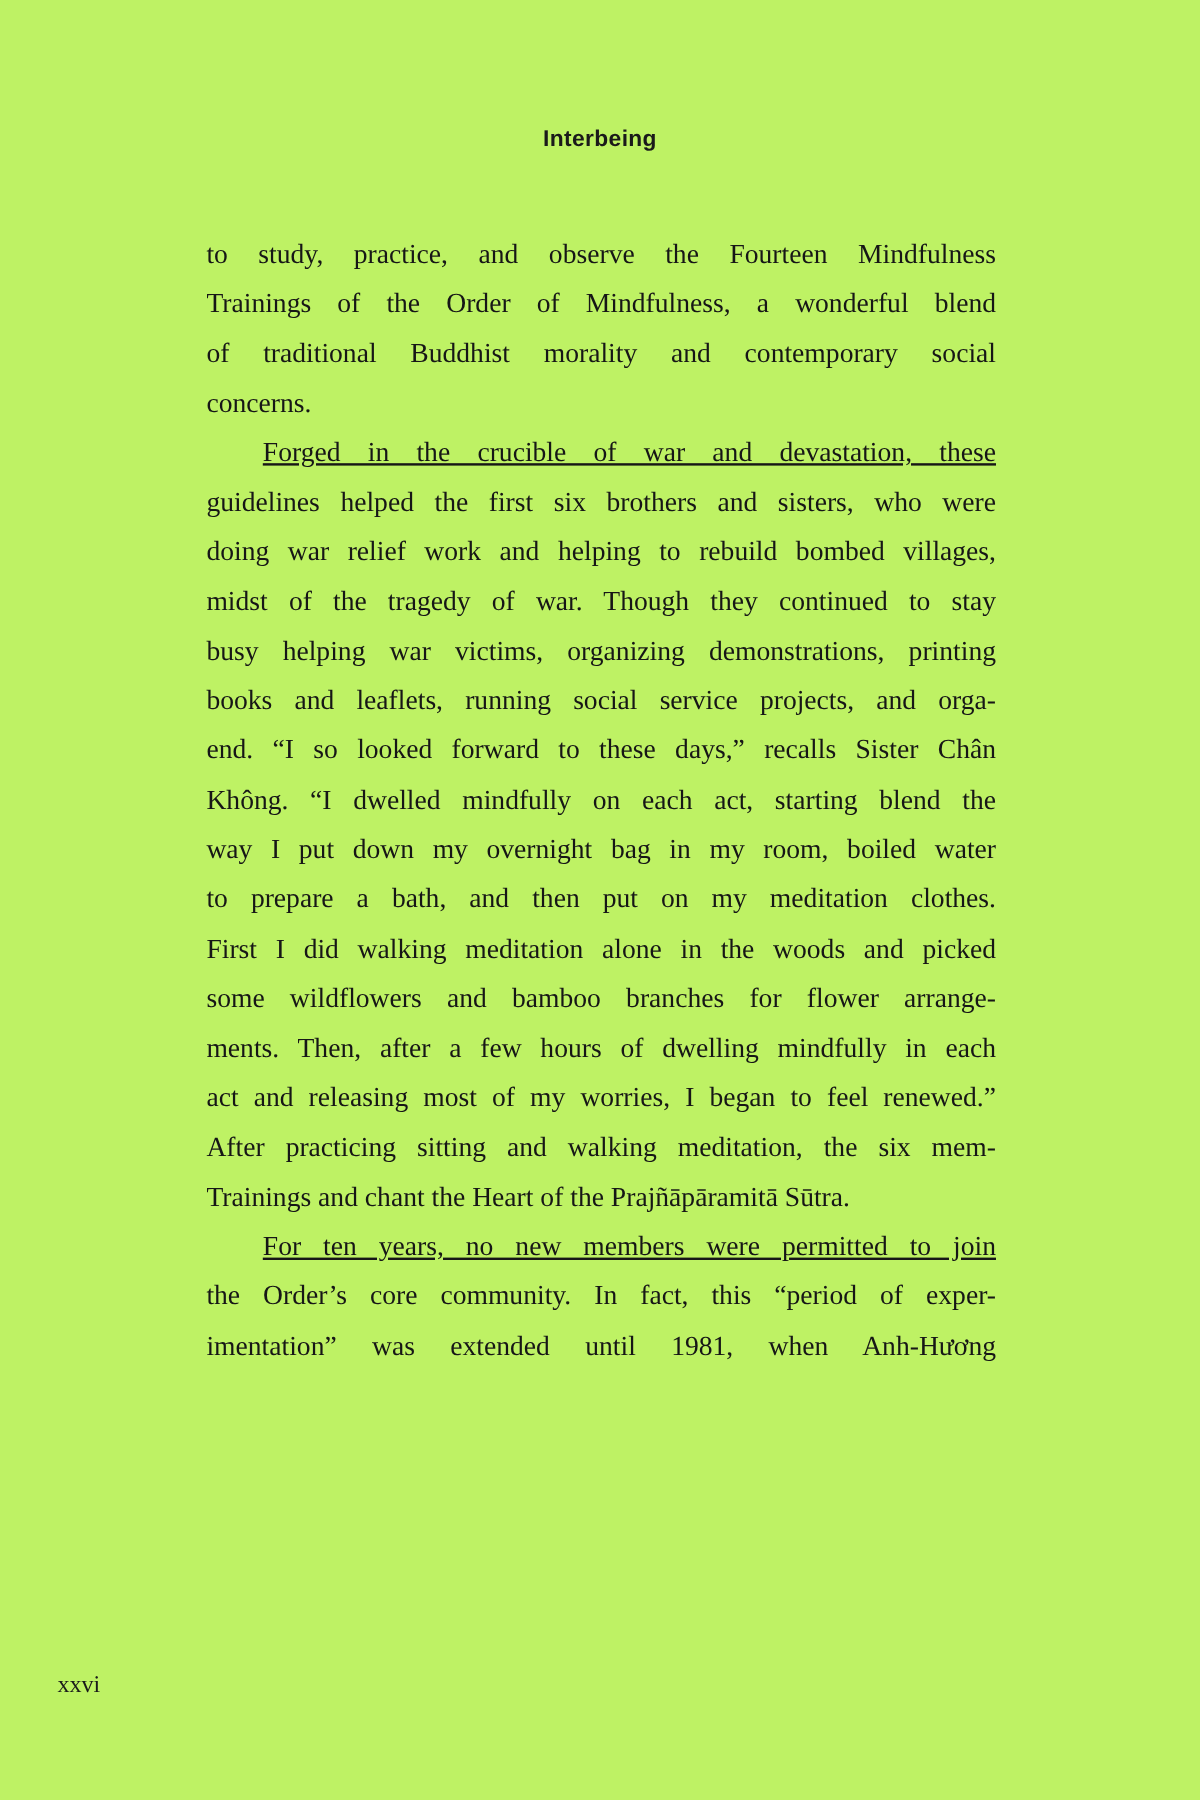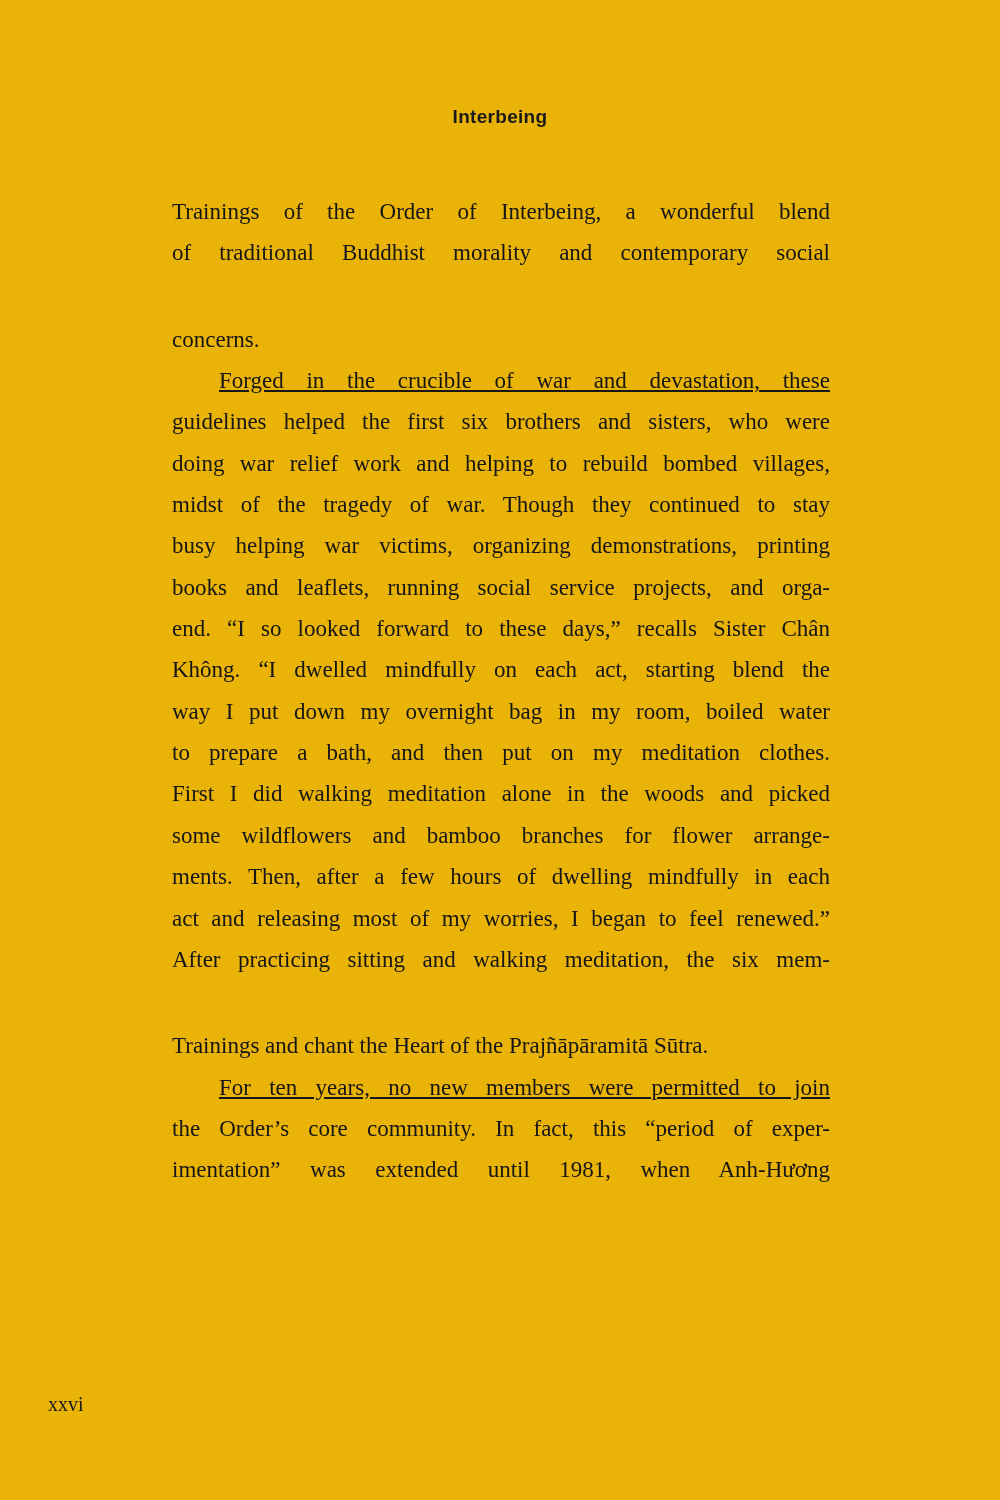--- a/index.html
+++ b/index.html
@@ -37,45 +37,45 @@
     line-height: 41.35px;
     color: #161616;
   }
   .line {
     text-align: justify;
     text-align-last: justify;
     white-space: normal;
   }
   .line.para-end {
     text-align-last: left;
-    margin-top: 45px;
   }
   .line.indent {
     text-indent: 47px;
     text-decoration: underline;
   }
   .folio {
     position: absolute;
     top: 1393px;
     left: 0;
     width: 1000px;
     font-family: "Liberation Serif", "DejaVu Serif", serif;
     font-size: 20px;
     color: #1a1a1a;
     padding-left: 48px;
   }
 </style>
 </head>
 <body>
 
-<div class="page" style="background: #eab308;">
+<div class="page" style="background: #bef264;">
   <div class="running-head">Interbeing</div>
 
   <div class="text-block" id="text-block" style="color: rgb(22, 22, 22);">
-      <div class="line">Trainings of the Order of Interbeing, a wonderful blend</div>
+      <div class="line">to study, practice, and observe the Fourteen Mindfulness</div>
+      <div class="line">Trainings of the Order of Mindfulness, a wonderful blend</div>
       <div class="line">of traditional Buddhist morality and contemporary social</div>
       <div class="line para-end">concerns.</div>
       <div class="line indent">Forged in the crucible of war and devastation, these</div>
       <div class="line">guidelines helped the first six brothers and sisters, who were</div>
       <div class="line">doing war relief work and helping to rebuild bombed villages,</div>
       <div class="line">midst of the tragedy of war. Though they continued to stay</div>
       <div class="line">busy helping war victims, organizing demonstrations, printing</div>
       <div class="line">books and leaflets, running social service projects, and orga-</div>
       <div class="line">end. “I so looked forward to these days,” recalls Sister Chân</div>
       <div class="line">Không. “I dwelled mindfully on each act, starting blend the</div>

